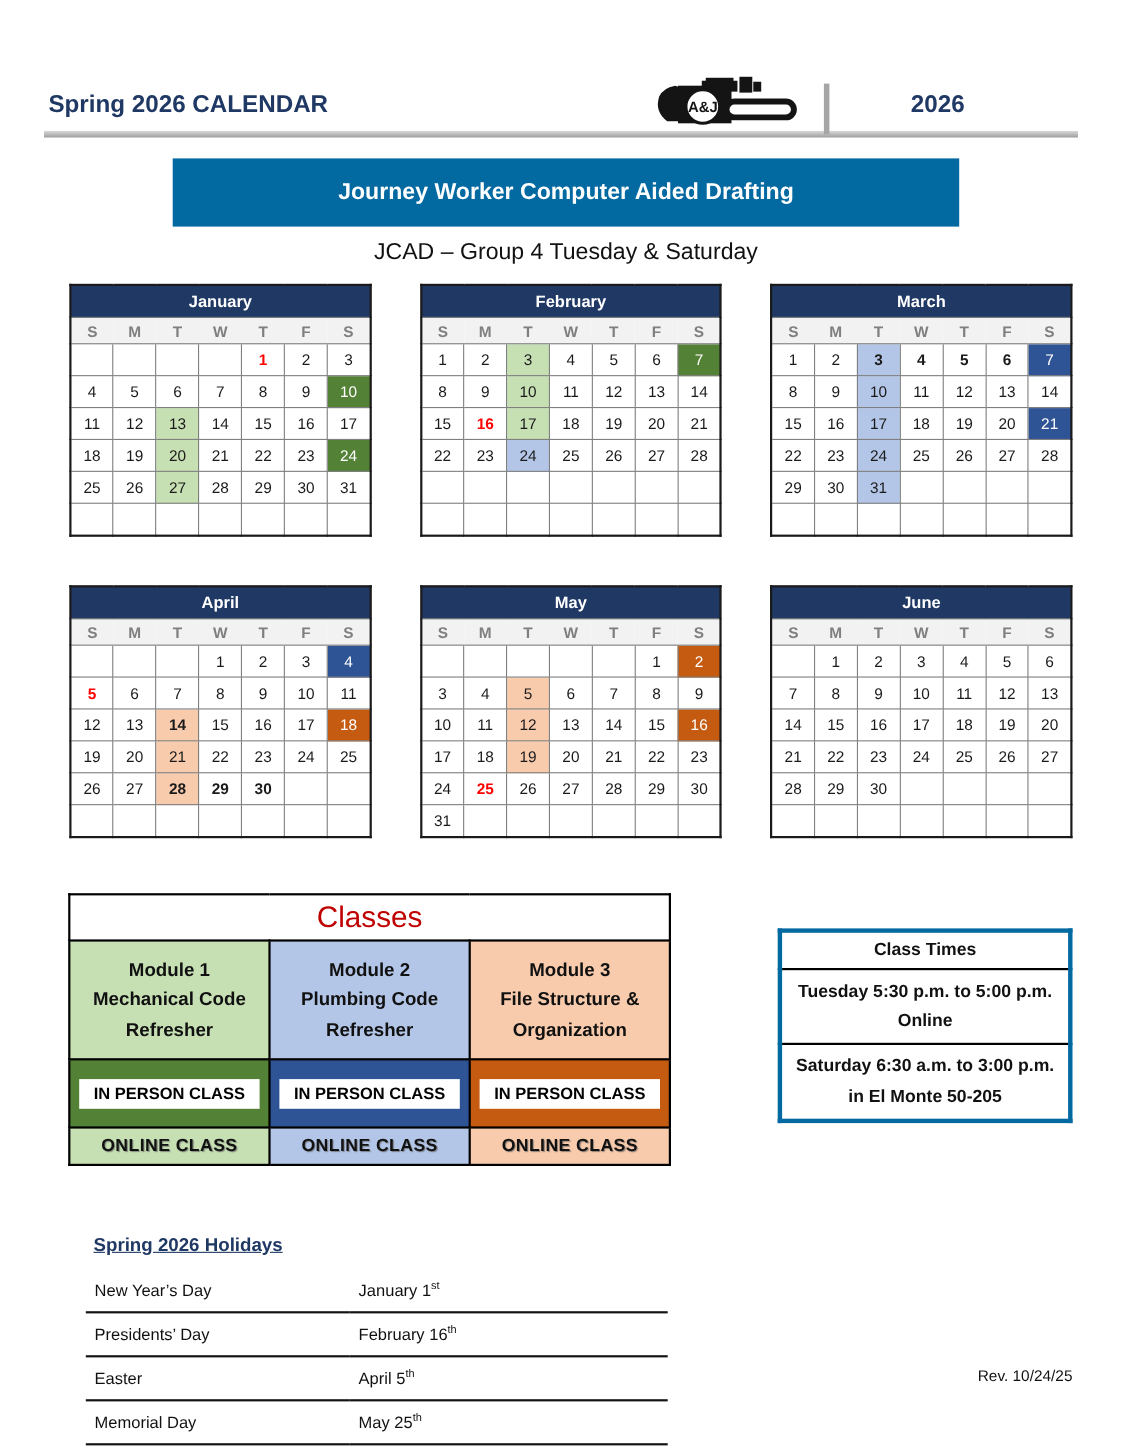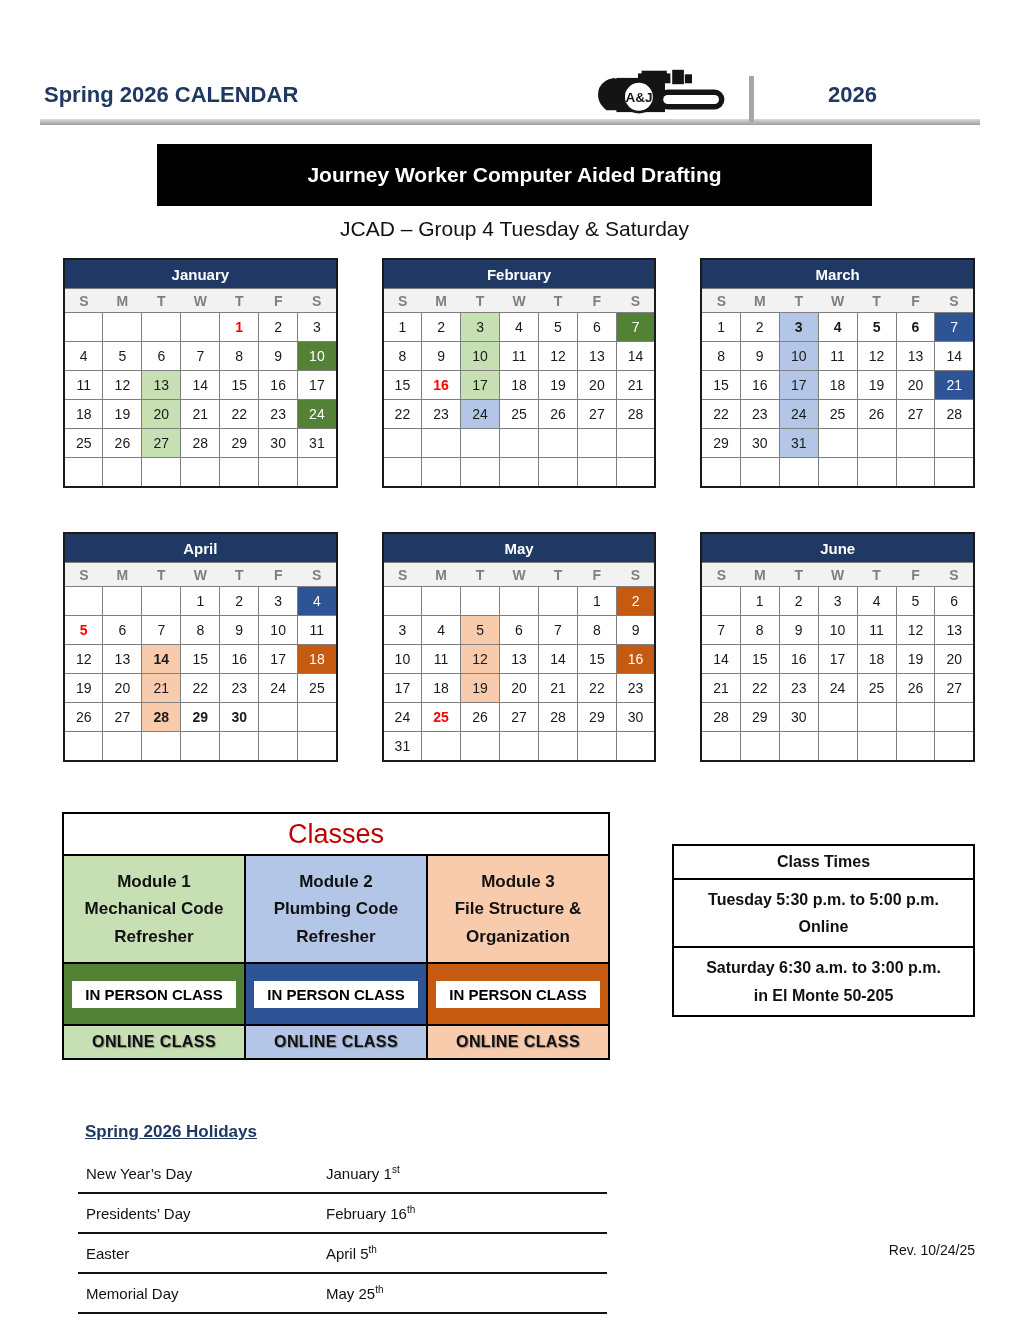--- a/index.html
+++ b/index.html
@@ -9,21 +9,21 @@
   }
   
   .topbar { position:relative; height:119px; }
   .doc-title { position:absolute; left:44px; top:82px; font-size:22px; font-weight:bold; color:#1f3864; }
   .logo { position:absolute; left:593px; top:68px; }
   .vsep { position:absolute; left:749px; top:76px; width:5px; height:46px; background:#a6a6a6; }
   .year { position:absolute; left:828px; top:82px; font-size:22px; font-weight:bold; color:#1f3864; }
   .rule { margin:0 40px; height:6px; background:linear-gradient(#d9d9d9,#9e9e9e); }
 
   
-  .banner { margin:19px 0 0 157px; width:715px; height:62px; background:#000000; color:#fff;
+  .banner { margin:19px 0 0 157px; width:715px; height:62px; background:#0369a1; color:#fff;
             font-size:21px; font-weight:bold; display:flex; align-items:center; justify-content:center; }
   .subtitle { width:715px; margin:11px 0 0 157px; text-align:center; font-size:21px; color:#111; }
 
   
   .cal-grid { display:grid; grid-template-columns:repeat(3,1fr); column-gap:50px; row-gap:22px; margin:17px 45px 0 63px;gap:44px; }
   table.cal { border-collapse:collapse; width:100%; table-layout:fixed; border:2px solid #1a1a1a; }
   .cal th.m { background:#1f3864; color:#fff; font-size:15px; font-weight:bold; height:26px; border-bottom:1px solid #7f7f7f; }
   .cal th.d { background:#f2f2f2; color:#7f7f7f; font-size:14px; font-weight:bold; height:21px; border-bottom:1px solid #7f7f7f; }
   .cal td { border:1px solid #7f7f7f; height:26px; text-align:center; font-size:14px; color:#1a1a1a; }
   .cal td.red { color:#ff0000; font-weight:bold; }
@@ -39,21 +39,21 @@
   .mid { display:flex; align-items:flex-start; margin:50px 45px 0 62px; }
   table.classes { width:548px; border-collapse:collapse; border:2px solid #000; table-layout:fixed; }
   .classes td { border:2px solid #000; text-align:center; vertical-align:middle; }
   .classes .title-cell { height:38px; font-size:27px; font-weight:normal; color:#c00000; background:#fff; }
   .classes .module-cell { height:102px; font-size:17px; font-weight:bold; line-height:1.6; padding:2px 6px; color:#111; }
   .classes .online-cell { height:30px; font-size:16px; font-weight:bold; letter-spacing:.4px; color:#111;
                           text-shadow:1px 1px 1px rgba(90,90,90,.65); }
   .classes .inperson-cell { height:60px; padding:0 8px; }
   .inperson-label { background:#fff; padding:5px 0; font-size:15px; font-weight:bold; color:#000; }
 
-  table.times { width:303px; border-collapse:collapse; border:2px solid #0369a1; margin:32px 0 0 auto; }
+  table.times { width:268px; border-collapse:collapse; border:4px solid #0369a1; margin:32px 0 0 auto; }
   .times td { border:2px solid #000; text-align:center; font-weight:bold; font-size:16px; color:#111; }
   .times .t-title { height:30px; }
   .times .t-row { padding:6px 2px; line-height:1.7; }
 
   
   .holidays { margin-top:62px; }
   .holidays-title { margin-left:85px; font-size:17px; font-weight:bold; color:#1f3864; text-decoration:underline; }
   table.holi { margin:12px 0 0 78px; width:529px; border-collapse:collapse; }
   .holi td { border-bottom:2px solid #141414; font-size:15px; padding:10px 0 10px 8px; color:#111; }
   .holi .holi-name { width:232px; }

